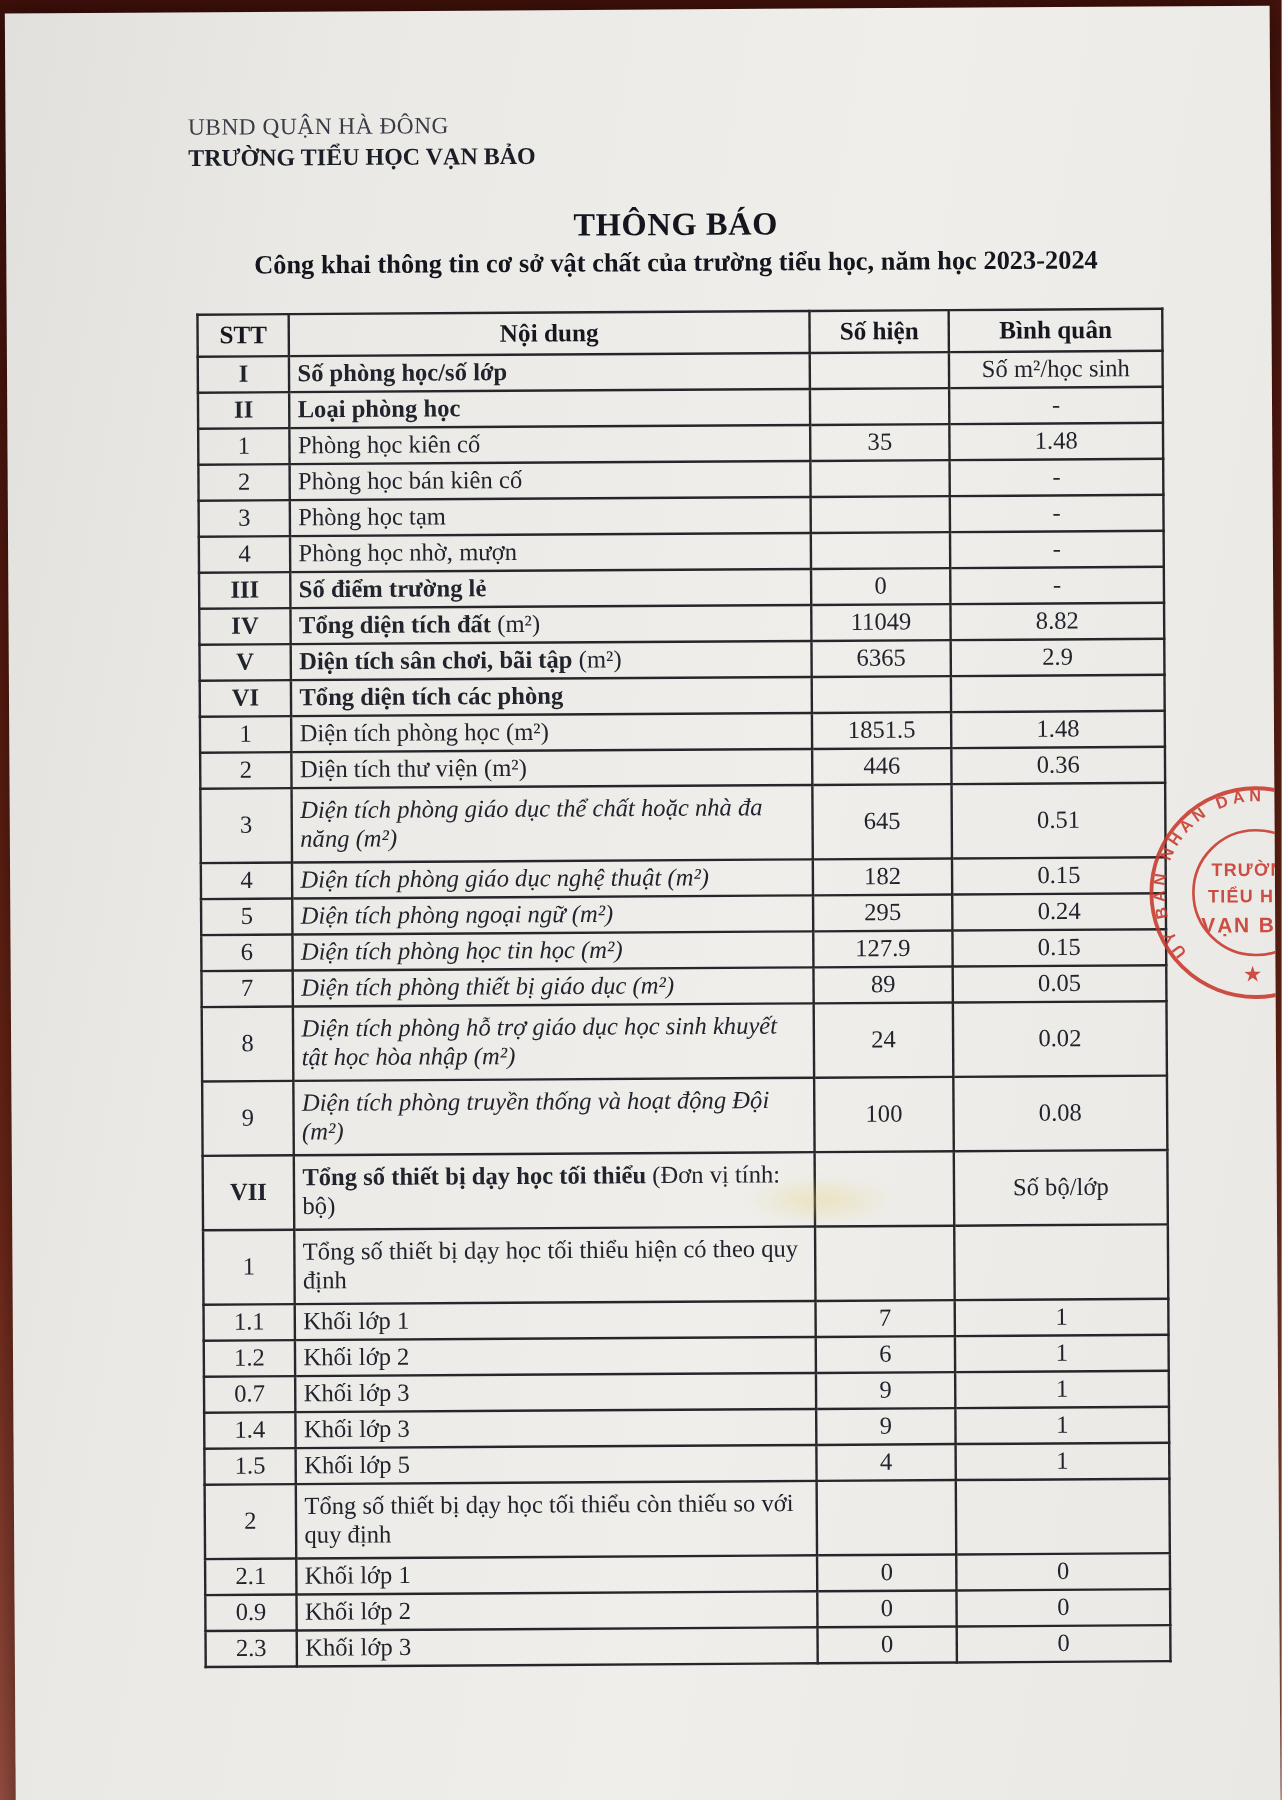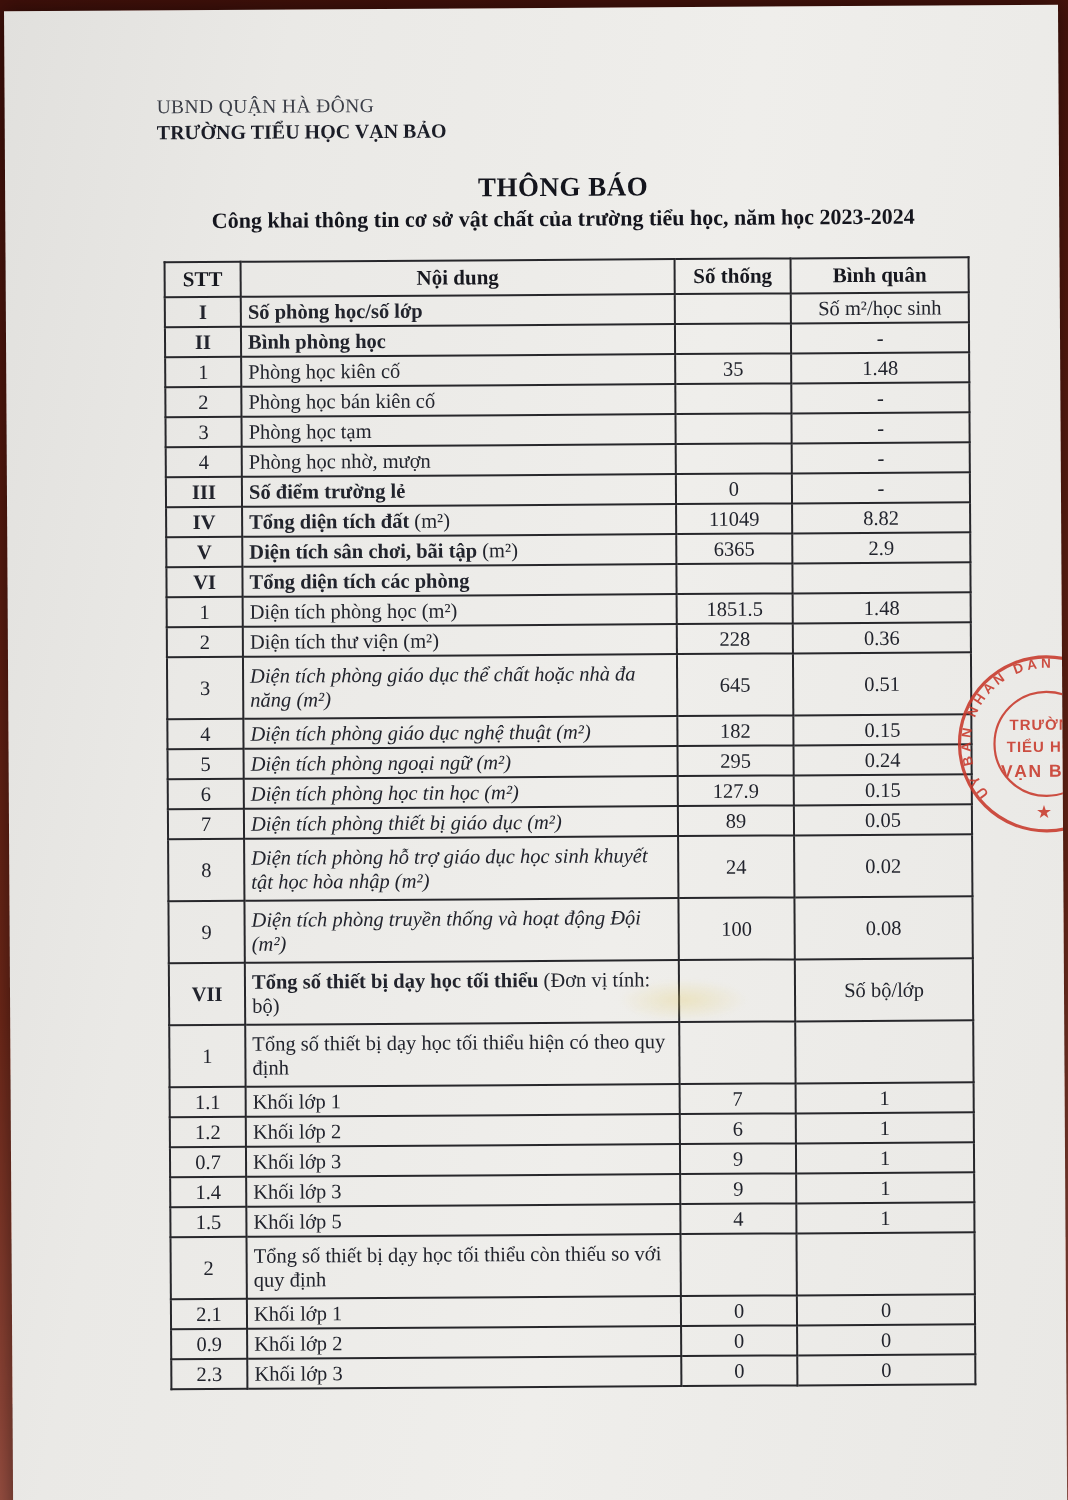--- a/index.html
+++ b/index.html
@@ -61,34 +61,34 @@
       <colgroup>
         <col style="width:76px">
           <col style="width:434px">
           <col style="width:116px">
           <col style="width:178px">
       </colgroup>
       <thead>
         <tr>
           <th>STT</th>
           <th>Nội dung</th>
-          <th>Số thống</th>
+          <th>Số hiện</th>
           <th>Bình quân</th>
         </tr>
       </thead>
       <tbody id="tbody">
           <tr>
             <td class="c-stt b">I</td>
             <td class="c-label"><span class="st-bold">Số phòng học/số lớp</span></td>
             <td class="c-num"></td>
             <td class="c-num">Số m²/học sinh</td>
           </tr>
           <tr>
             <td class="c-stt b">II</td>
-            <td class="c-label"><span class="st-bold">Bình phòng học</span></td>
+            <td class="c-label"><span class="st-bold">Loại phòng học</span></td>
             <td class="c-num"></td>
             <td class="c-num">-</td>
           </tr>
           <tr>
             <td class="c-stt">1</td>
             <td class="c-label"><span class="st-normal">Phòng học kiên cố</span></td>
             <td class="c-num">35</td>
             <td class="c-num">1.48</td>
           </tr>
           <tr>
@@ -135,21 +135,21 @@
           </tr>
           <tr>
             <td class="c-stt">1</td>
             <td class="c-label"><span class="st-normal">Diện tích phòng học (m²)</span></td>
             <td class="c-num">1851.5</td>
             <td class="c-num">1.48</td>
           </tr>
           <tr>
             <td class="c-stt">2</td>
             <td class="c-label"><span class="st-normal">Diện tích thư viện (m²)</span></td>
-            <td class="c-num">228</td>
+            <td class="c-num">446</td>
             <td class="c-num">0.36</td>
           </tr>
           <tr class="tall">
             <td class="c-stt">3</td>
             <td class="c-label"><span class="st-italic">Diện tích phòng giáo dục thể chất hoặc nhà đa năng (m²)</span></td>
             <td class="c-num">645</td>
             <td class="c-num">0.51</td>
           </tr>
           <tr>
             <td class="c-stt">4</td>

